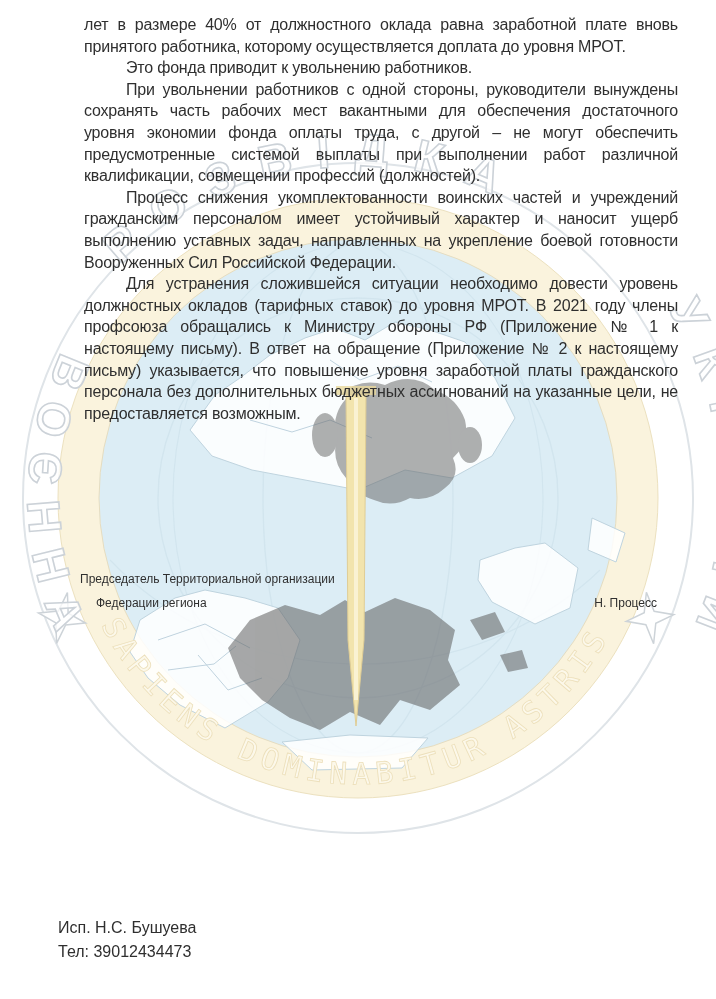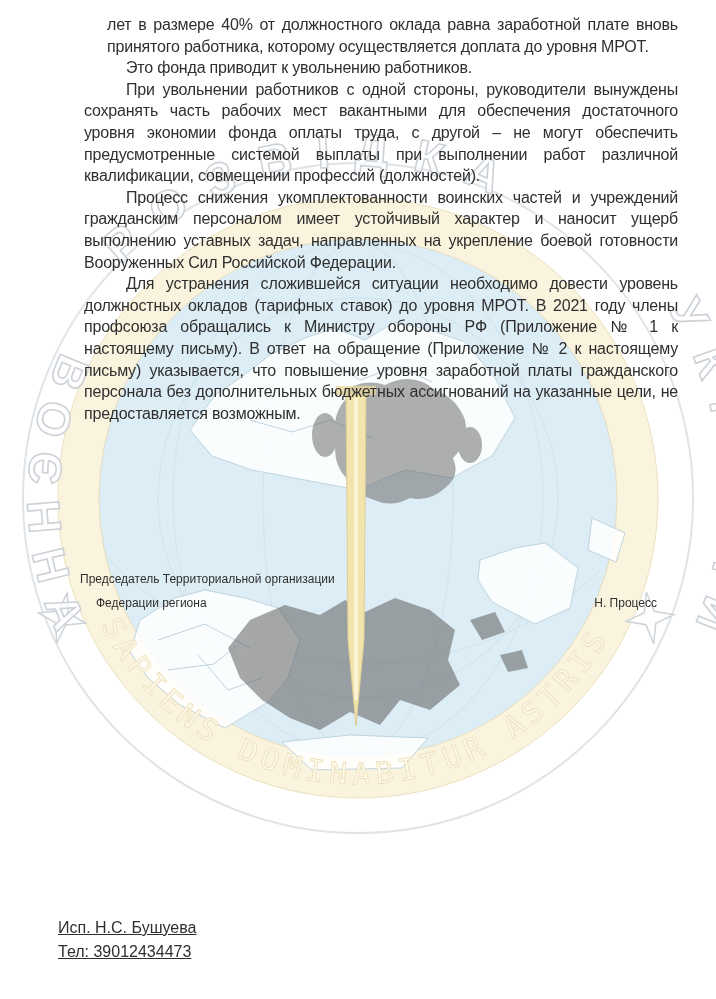--- a/index.html
+++ b/index.html
@@ -16,34 +16,34 @@
     z-index:0;
   }
   .body-text{
     position:absolute;left:84px;top:14px;width:594px;
     z-index:2;
     font-size:16px;line-height:21.6px;
     letter-spacing:-0.2px;
     text-align:justify;
   }
   .body-text p{margin:0;text-indent:42px;}
-  .body-text p.no-indent{text-indent:0;margin-left:23px;}
+  .body-text p.no-indent{text-indent:0;}
   .signature{
     position:absolute;left:80px;top:567px;width:577px;
     z-index:2;
     font-size:12px;line-height:24px;
   }
   .signature .row2{
     display:flex;justify-content:space-between;
   }
   .signature .row2 .region{padding-left:16px;}
   .footer{
     position:absolute;left:58px;top:916px;
     z-index:2;
-    font-size:16px;line-height:24px;text-decoration:underline;
+    font-size:16px;line-height:24px;
   }
   .wm-outer-letter{
     font-family:"Liberation Sans", sans-serif;
     font-weight:700;
     font-size:46px;
     fill:#ffffff;fill-opacity:0.75;
     stroke:#ccd2d8;stroke-width:1.6px;
   }
   .wm-motto{
     font-family:"DejaVu Sans Mono", monospace;

